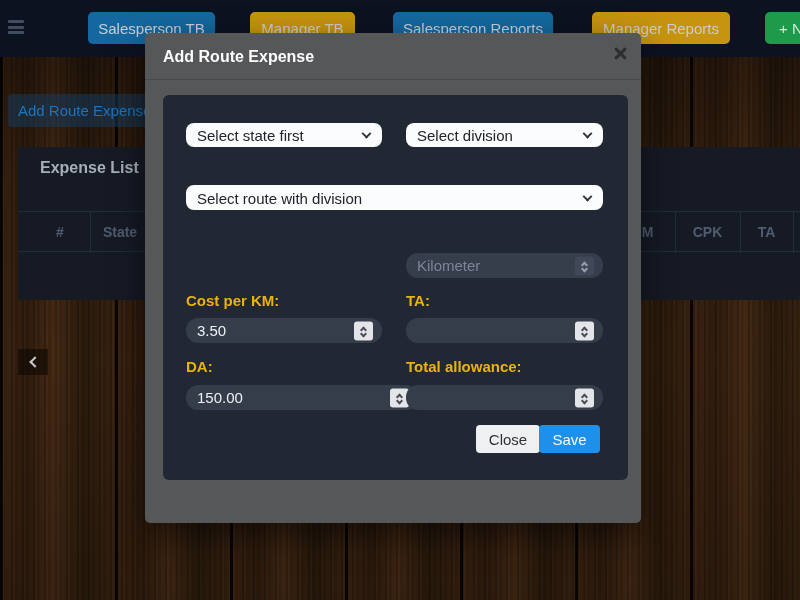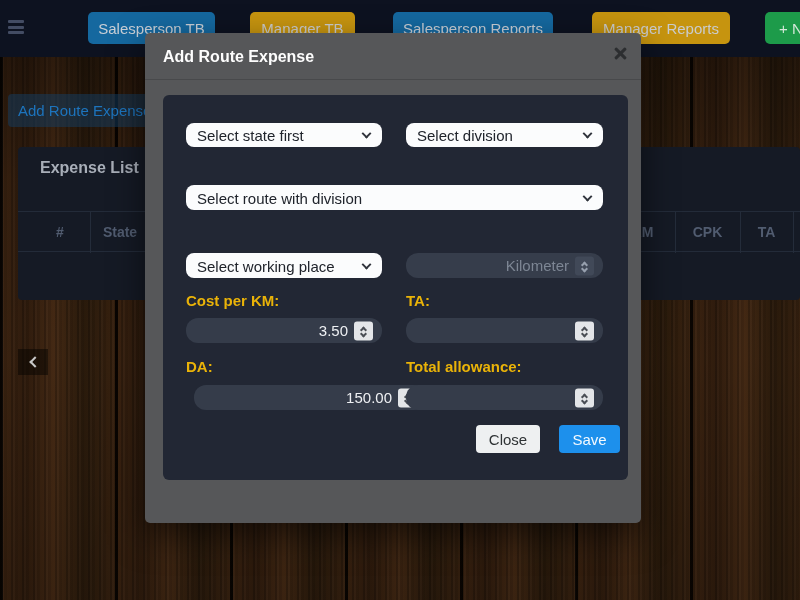--- a/index.html
+++ b/index.html
@@ -66,48 +66,48 @@
   .sel { position:absolute; height:24px; background:#fbfcfd; border-radius:8px; cursor:pointer; }
   .sel span { position:absolute; left:11px; top:50%; transform:translateY(-50%); font-size:15px; color:#20242c; white-space:nowrap; }
   .chev-d { position:absolute; right:12px; top:50%; width:7px; height:7px; border-right:2px solid #30343c; border-bottom:2px solid #30343c; transform:translateY(-70%) rotate(45deg); }
   .s1 { left:23px;  top:28px;  width:196px; }
   .s2 { left:243px; top:28px;  width:197px; }
   .s3 { left:23px;  top:90px;  width:417px; height:25px; }
   .s4 { left:23px;  top:158px; width:196px; height:25px; }
 
   .numwrap { position:absolute; height:25px; }
   .numwrap input { width:100%; height:100%; background:#353c4a; border:none; border-radius:12px; color:#eef0f3;
-    font-family:"Liberation Sans",sans-serif; font-size:15px; padding:0 34px 0 11px;text-align:right; }
+    font-family:"Liberation Sans",sans-serif; font-size:15px; padding:0 34px 0 11px; }
   .numwrap.disabled input { background:#363d4b; color:#7d8694; }
   .numwrap.disabled input::placeholder { color:#7d8694; opacity:1; }
   .w-km    { left:243px; top:158px; width:197px; }
   .w-cpk   { left:23px;  top:223px; width:196px; }
   .w-ta    { left:243px; top:223px; width:197px; }
-  .w-da    { left:23px;  top:290px; width:232px;margin-left:8px; }
+  .w-da    { left:23px;  top:290px; width:232px; }
   .w-total { left:243px; top:290px; width:197px; }
 
   .spin { position:absolute; right:9px; top:50%; transform:translateY(-50%); width:19px; height:19px; border-radius:3px;
     display:flex; flex-direction:column; align-items:center; justify-content:center; cursor:pointer; }
   .spin.light { background:#e3e5e8; }
   .spin.dark  { background:#414958; }
   .spin i { width:5px; height:5px; border-left:2px solid; border-top:2px solid; }
   .spin.light i { border-color:#4a4e55; }
   .spin.dark  i { border-color:#97a0ae; }
   .spin i.up { transform:rotate(45deg); margin-top:2px; }
   .spin i.dn { transform:rotate(225deg); margin-top:-1px; }
 
   .flabel { position:absolute; font-size:15px; font-weight:bold; color:#eab308; }
   .l-cpk   { left:23px;  top:197px; }
   .l-ta    { left:243px; top:197px; }
   .l-da    { left:23px;  top:263px; }
   .l-total { left:243px; top:263px; }
 
   .fbtn { position:absolute; top:330px; height:28px; border:none; border-radius:4px; font-family:"Liberation Sans",sans-serif; font-size:15px; cursor:pointer; }
   .fbtn.closeb { left:313px; width:64px; background:#eef0f1; color:#2e3234; }
-  .fbtn.saveb  { left:396px; width:61px; background:#1d90ec; color:#f4faff; }
+  .fbtn.saveb  { left:376px; width:61px; background:#1d90ec; color:#f4faff; }
 </style>
 </head>
 <body>
 
 <div class="stage">
   <div class="wood"></div>
 
   <header class="navbar">
     <span class="hamburger">
         <i></i>
@@ -160,24 +160,20 @@
       <div class="sel s2">
         <span>Select division</span>
         <i class="chev-d"></i>
       </div>
 
       <div class="sel s3">
         <span>Select route with division</span>
         <i class="chev-d"></i>
       </div>
 
-      <div class="sel s4">
-        <span>Select working place</span>
-        <i class="chev-d"></i>
-      </div>
       <div class="numwrap disabled w-km">
         <input type="text" disabled="" placeholder="Kilometer" style="">
         <span class="spin dark">
             <i class="up"></i>
             <i class="dn"></i>
           </span>
       </div>
 
       <span class="flabel l-cpk">Cost per KM:</span>
       <span class="flabel l-ta">TA:</span>

